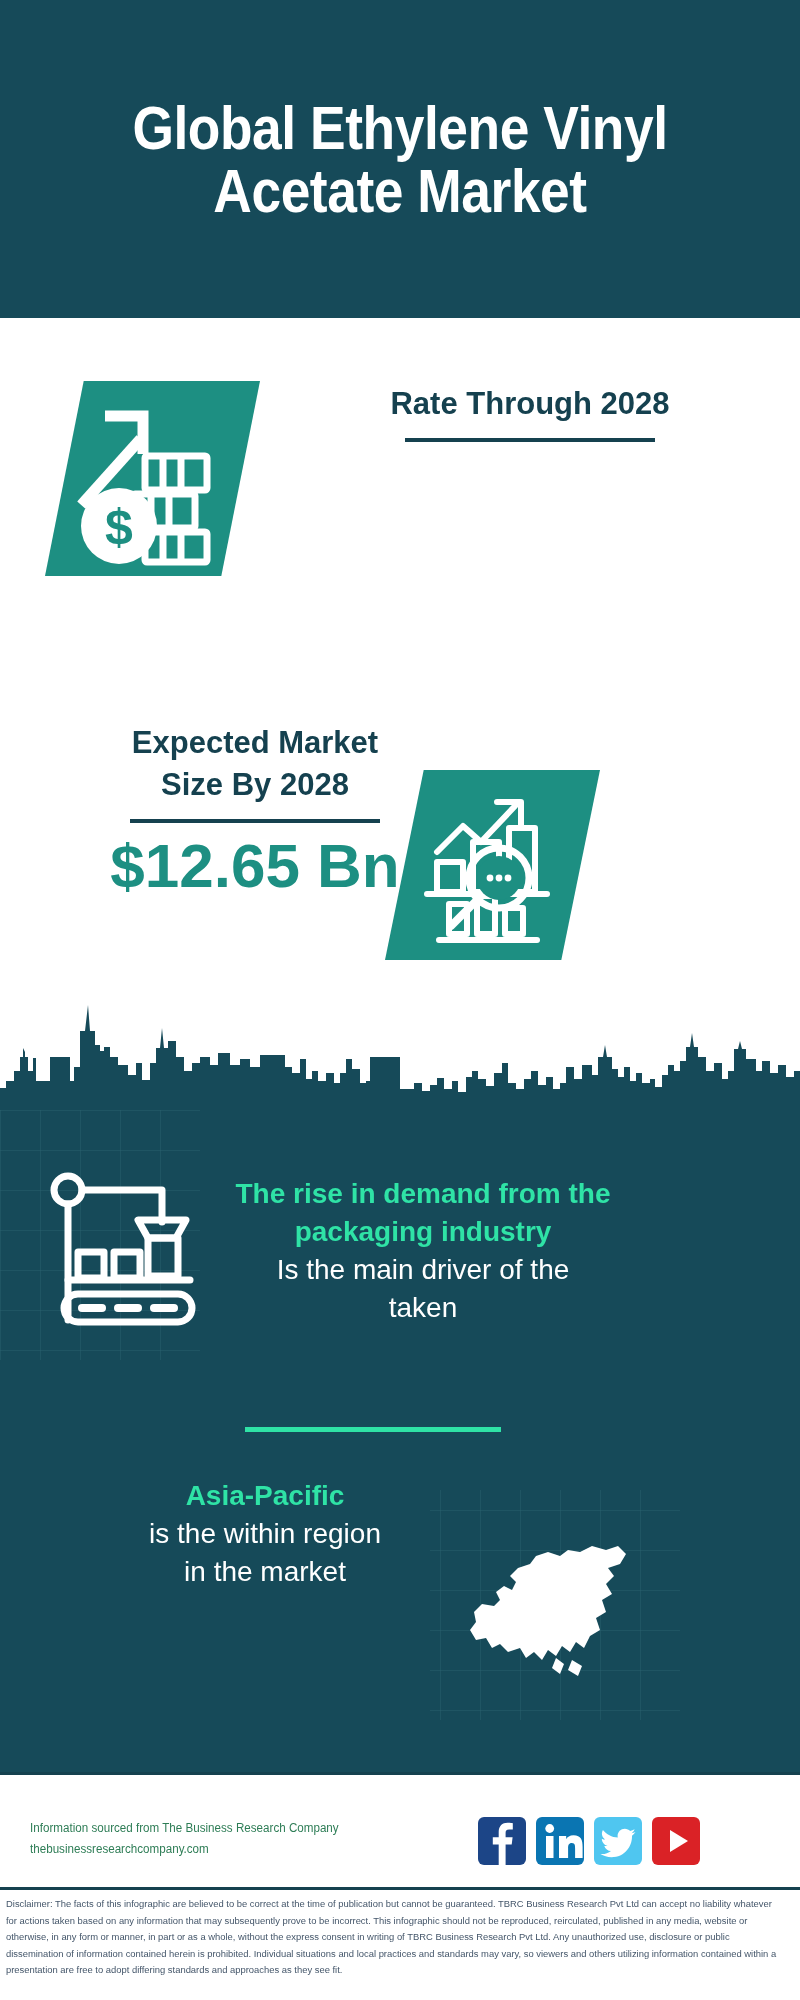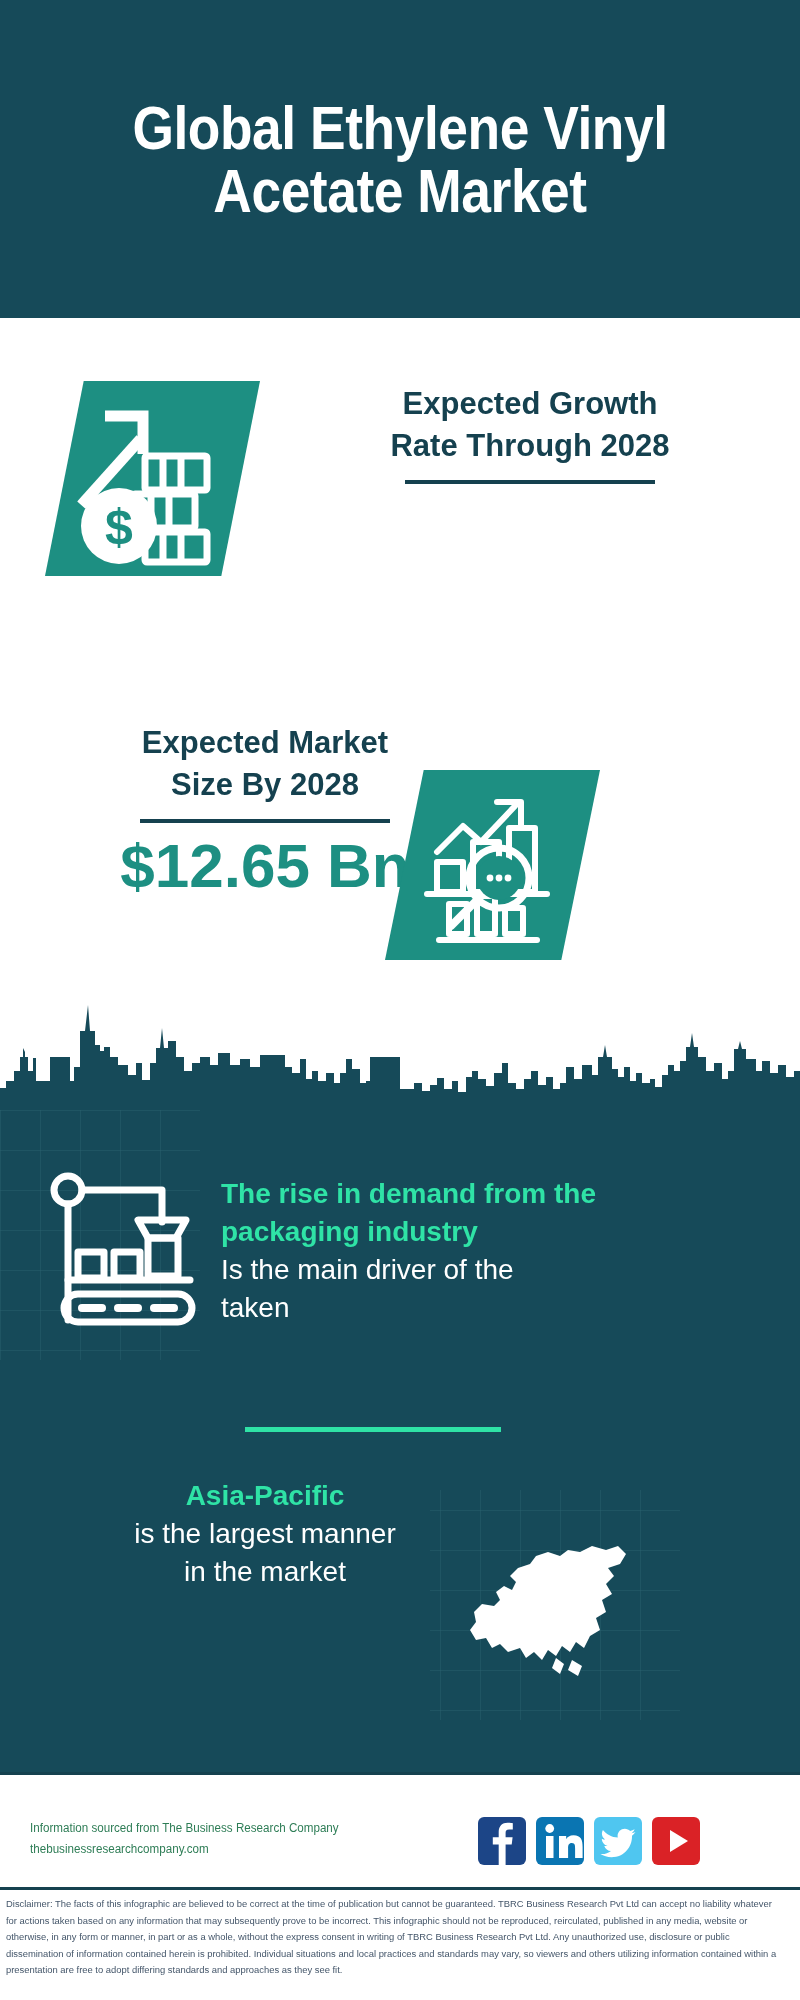--- a/index.html
+++ b/index.html
@@ -52,21 +52,21 @@
     width:250px;height:4px;background:#15414f;margin:13px auto 0 auto;
   }
   .growth-value{
     color:#1d8f82;font-size:68px;line-height:78px;font-weight:bold;
     margin-top:8px;
     font-family:"Liberation Sans",sans-serif;
   }
 
   
   .size-text{
-    position:absolute;left:40px;top:722px;width:450px;text-align:center;
+    position:absolute;left:30px;top:722px;width:450px;text-align:center;
   }
   .size-title{
     color:#15414f;font-size:31px;line-height:42px;font-weight:bold;
     font-family:"Liberation Sans",sans-serif;
   }
   .size-value{
     color:#1d8f82;font-size:62px;line-height:74px;font-weight:bold;
     margin-top:6px;
     font-family:"Liberation Sans",sans-serif;
   }
@@ -83,21 +83,21 @@
   }
   .dark-body{
     position:absolute;left:0;top:1110px;width:800px;height:662px;
     background:#164a59;
   }
   .dark-body .grid-bg{position:absolute;left:0;top:0;}
 
   
   .driver-icon{position:absolute;left:30px;top:1160px;width:180px;height:170px;}
   .driver-text{
-    position:absolute;left:221px;top:1175px;width:420px;text-align:left;
+    position:absolute;left:213px;top:1175px;width:420px;text-align:center;
   }
   .hl{
     color:#2fe3a6;font-size:28px;line-height:38px;font-weight:bold;
     font-family:"Liberation Sans",sans-serif;
   }
   .nm{
     color:#ffffff;font-size:28px;line-height:38px;font-weight:normal;
     font-family:"Liberation Sans",sans-serif;
   }
   .mint-rule{
@@ -170,21 +170,20 @@
         <rect x="100" y="151" width="62" height="30" rx="2"></rect>
         <line x1="118" y1="151" x2="118" y2="181"></line>
         <line x1="136" y1="151" x2="136" y2="181"></line>
       </g>
       <circle cx="74" cy="145" r="38" fill="#ffffff"></circle>
       <text x="74" y="163" font-size="50" font-weight="bold" text-anchor="middle" fill="#1d8f82" font-family="Liberation Sans, sans-serif">$</text>
     </svg>
   </div>
 
   <div class="growth-text">
-    <div class="growth-title">Expected Growth</div>
     <div class="growth-title">Rate Through 2028</div>
     <div class="rule-dark"></div>
   </div>
 
   <div class="size-text">
     <div class="size-title">Expected Market</div>
     <div class="size-title">Size By 2028</div>
     <div class="rule-dark"></div>
     <div class="size-value">$12.65 Bn</div>
   </div>
@@ -252,21 +251,21 @@
     <div class="hl">The rise in demand from the</div>
     <div class="hl">packaging industry</div>
     <div class="nm">Is the main driver of the</div>
     <div class="nm">taken</div>
   </div>
 
   <div class="mint-rule"></div>
 
   <div class="region-text">
     <div class="hl">Asia-Pacific</div>
-    <div class="nm">is the largest manner</div>
+    <div class="nm">is the within region</div>
     <div class="nm">in the market</div>
   </div>
 
   <svg class="region-map" viewBox="0 0 180 170">
     <path fill="#ffffff" d="
       M24,92 L32,84 L44,86 L50,80 L46,72 L54,66 L62,70 L66,62 L60,56 L68,48
       L80,44 L86,36 L98,32 L110,36 L118,30 L130,32 L142,26 L156,30 L168,26
       L176,34 L170,44 L158,48 L164,56 L156,64 L162,74 L152,80 L156,92 L146,98
       L150,110 L140,116 L134,128 L126,122 L120,132 L112,126 L106,136 L98,130
       L92,140 L84,132 L76,138 L70,128 L58,132 L50,124 L42,128 L36,118 L26,120

